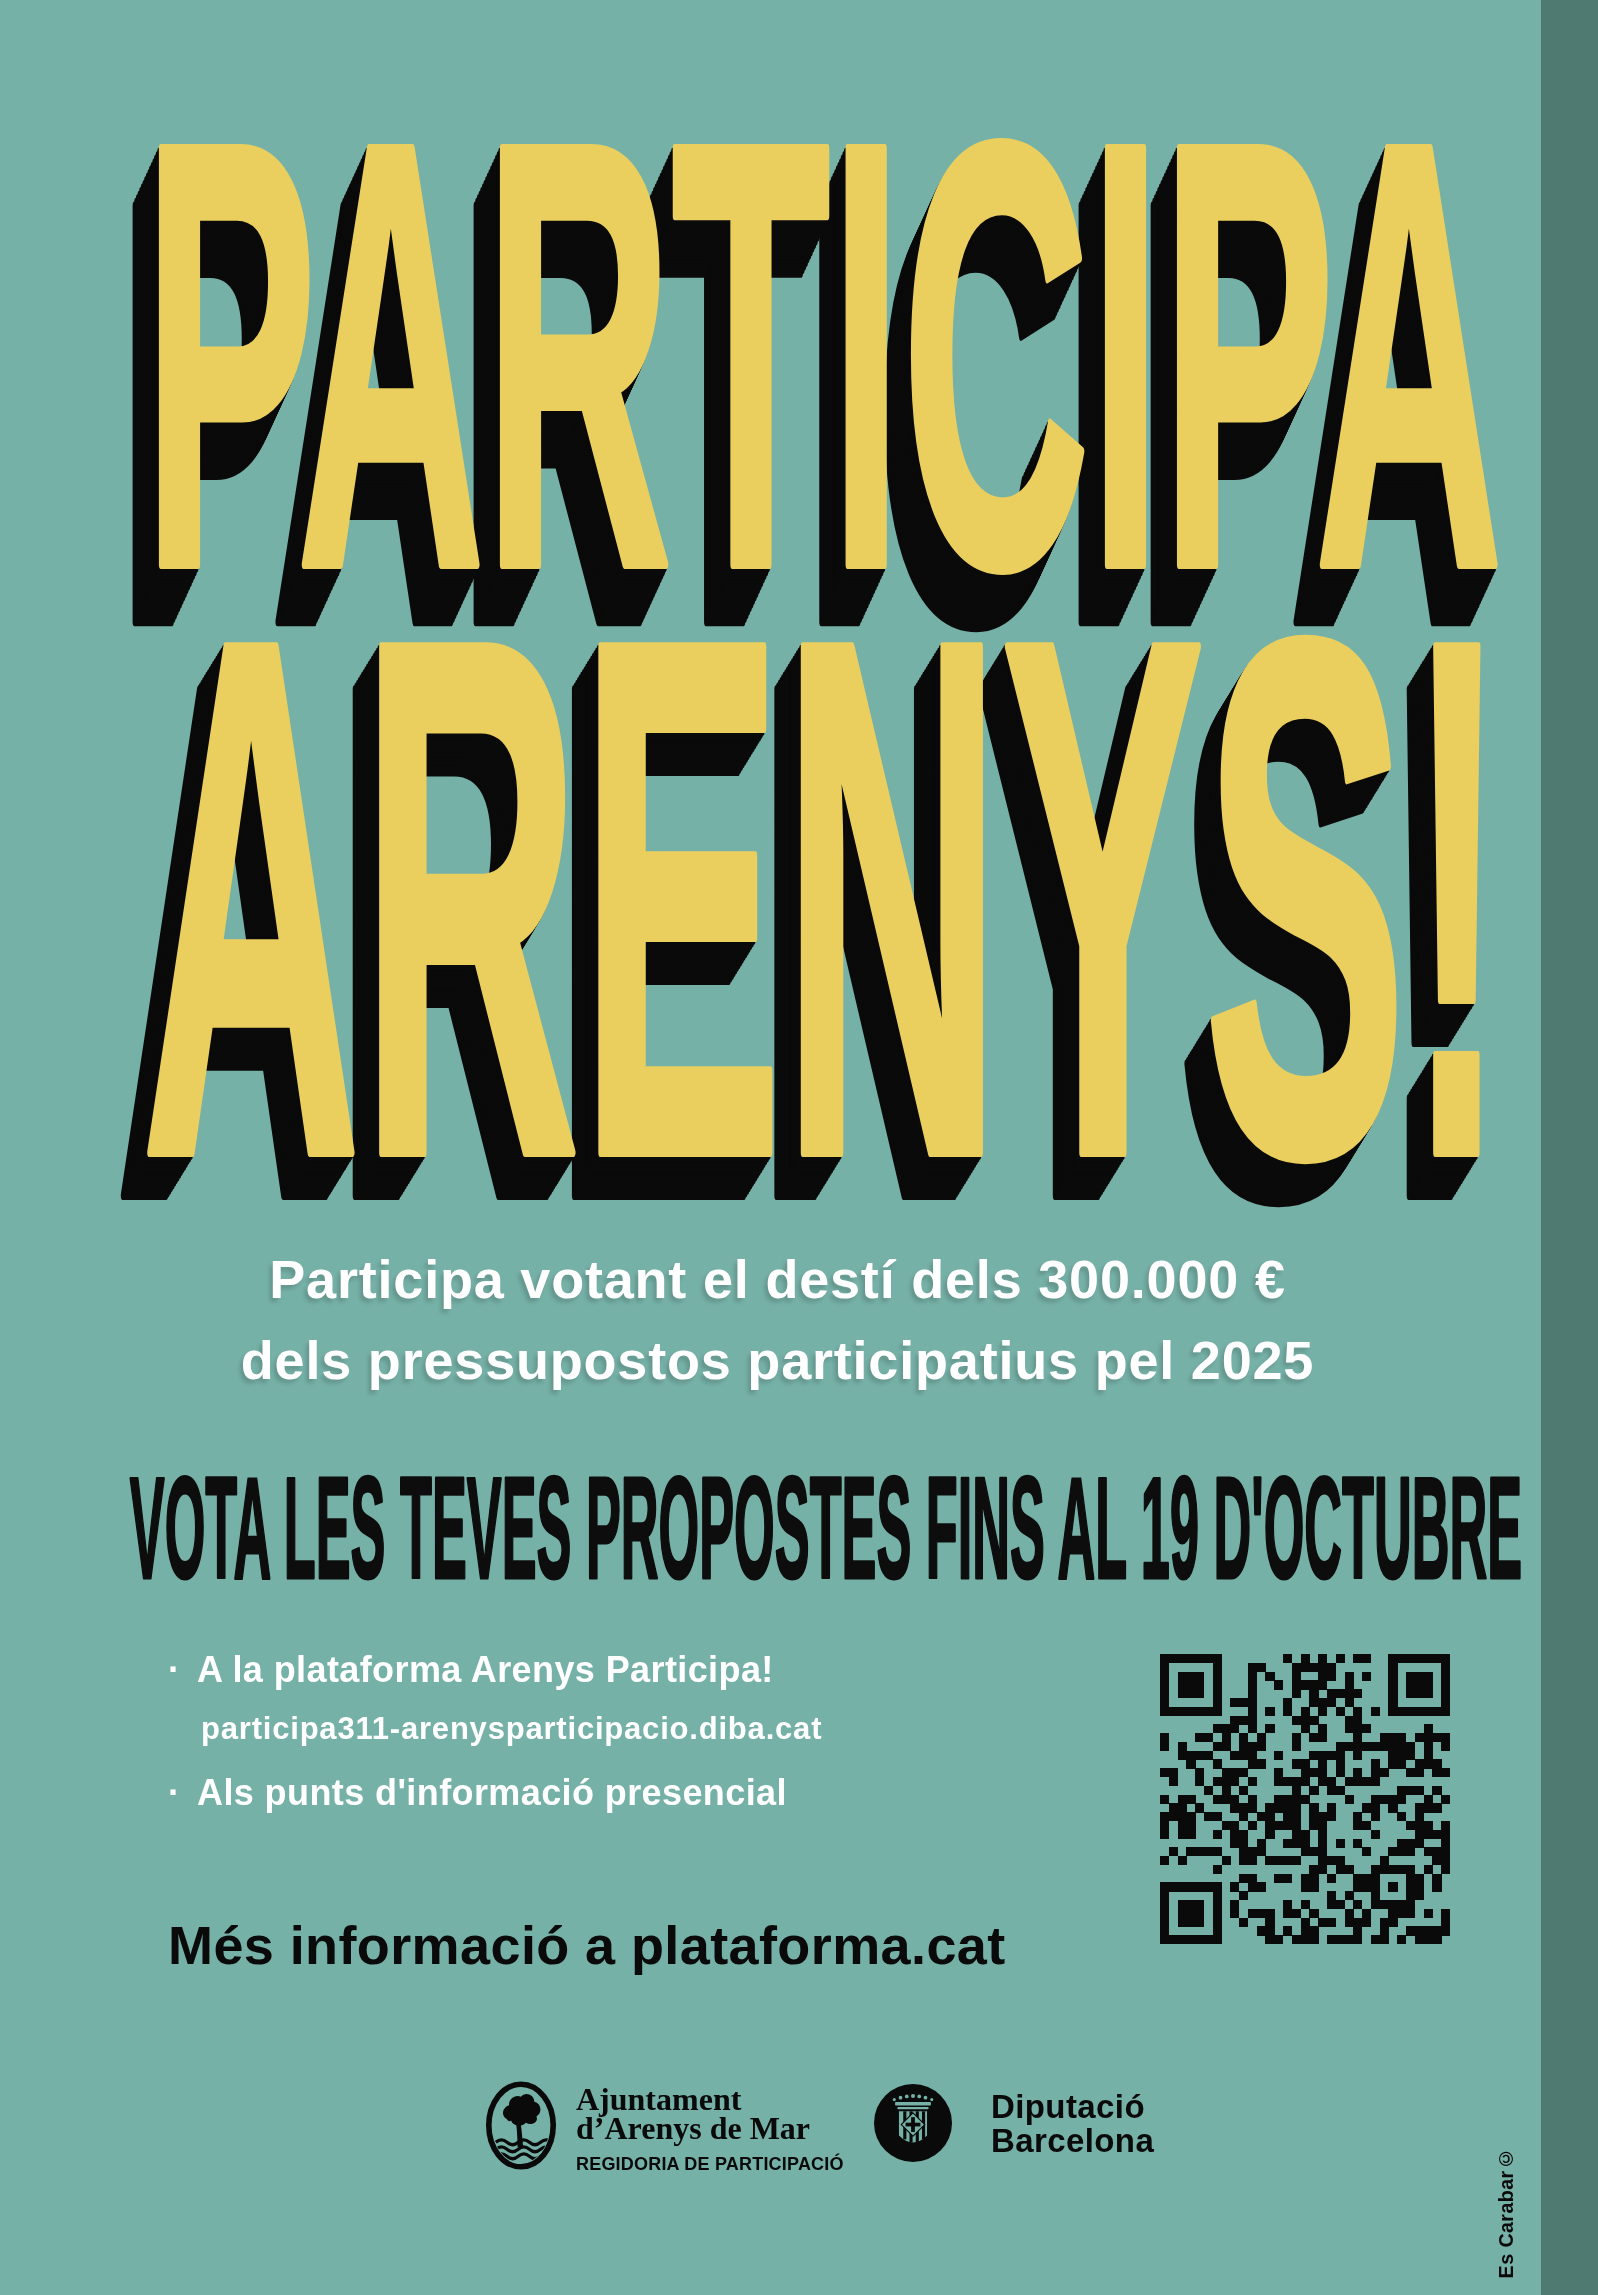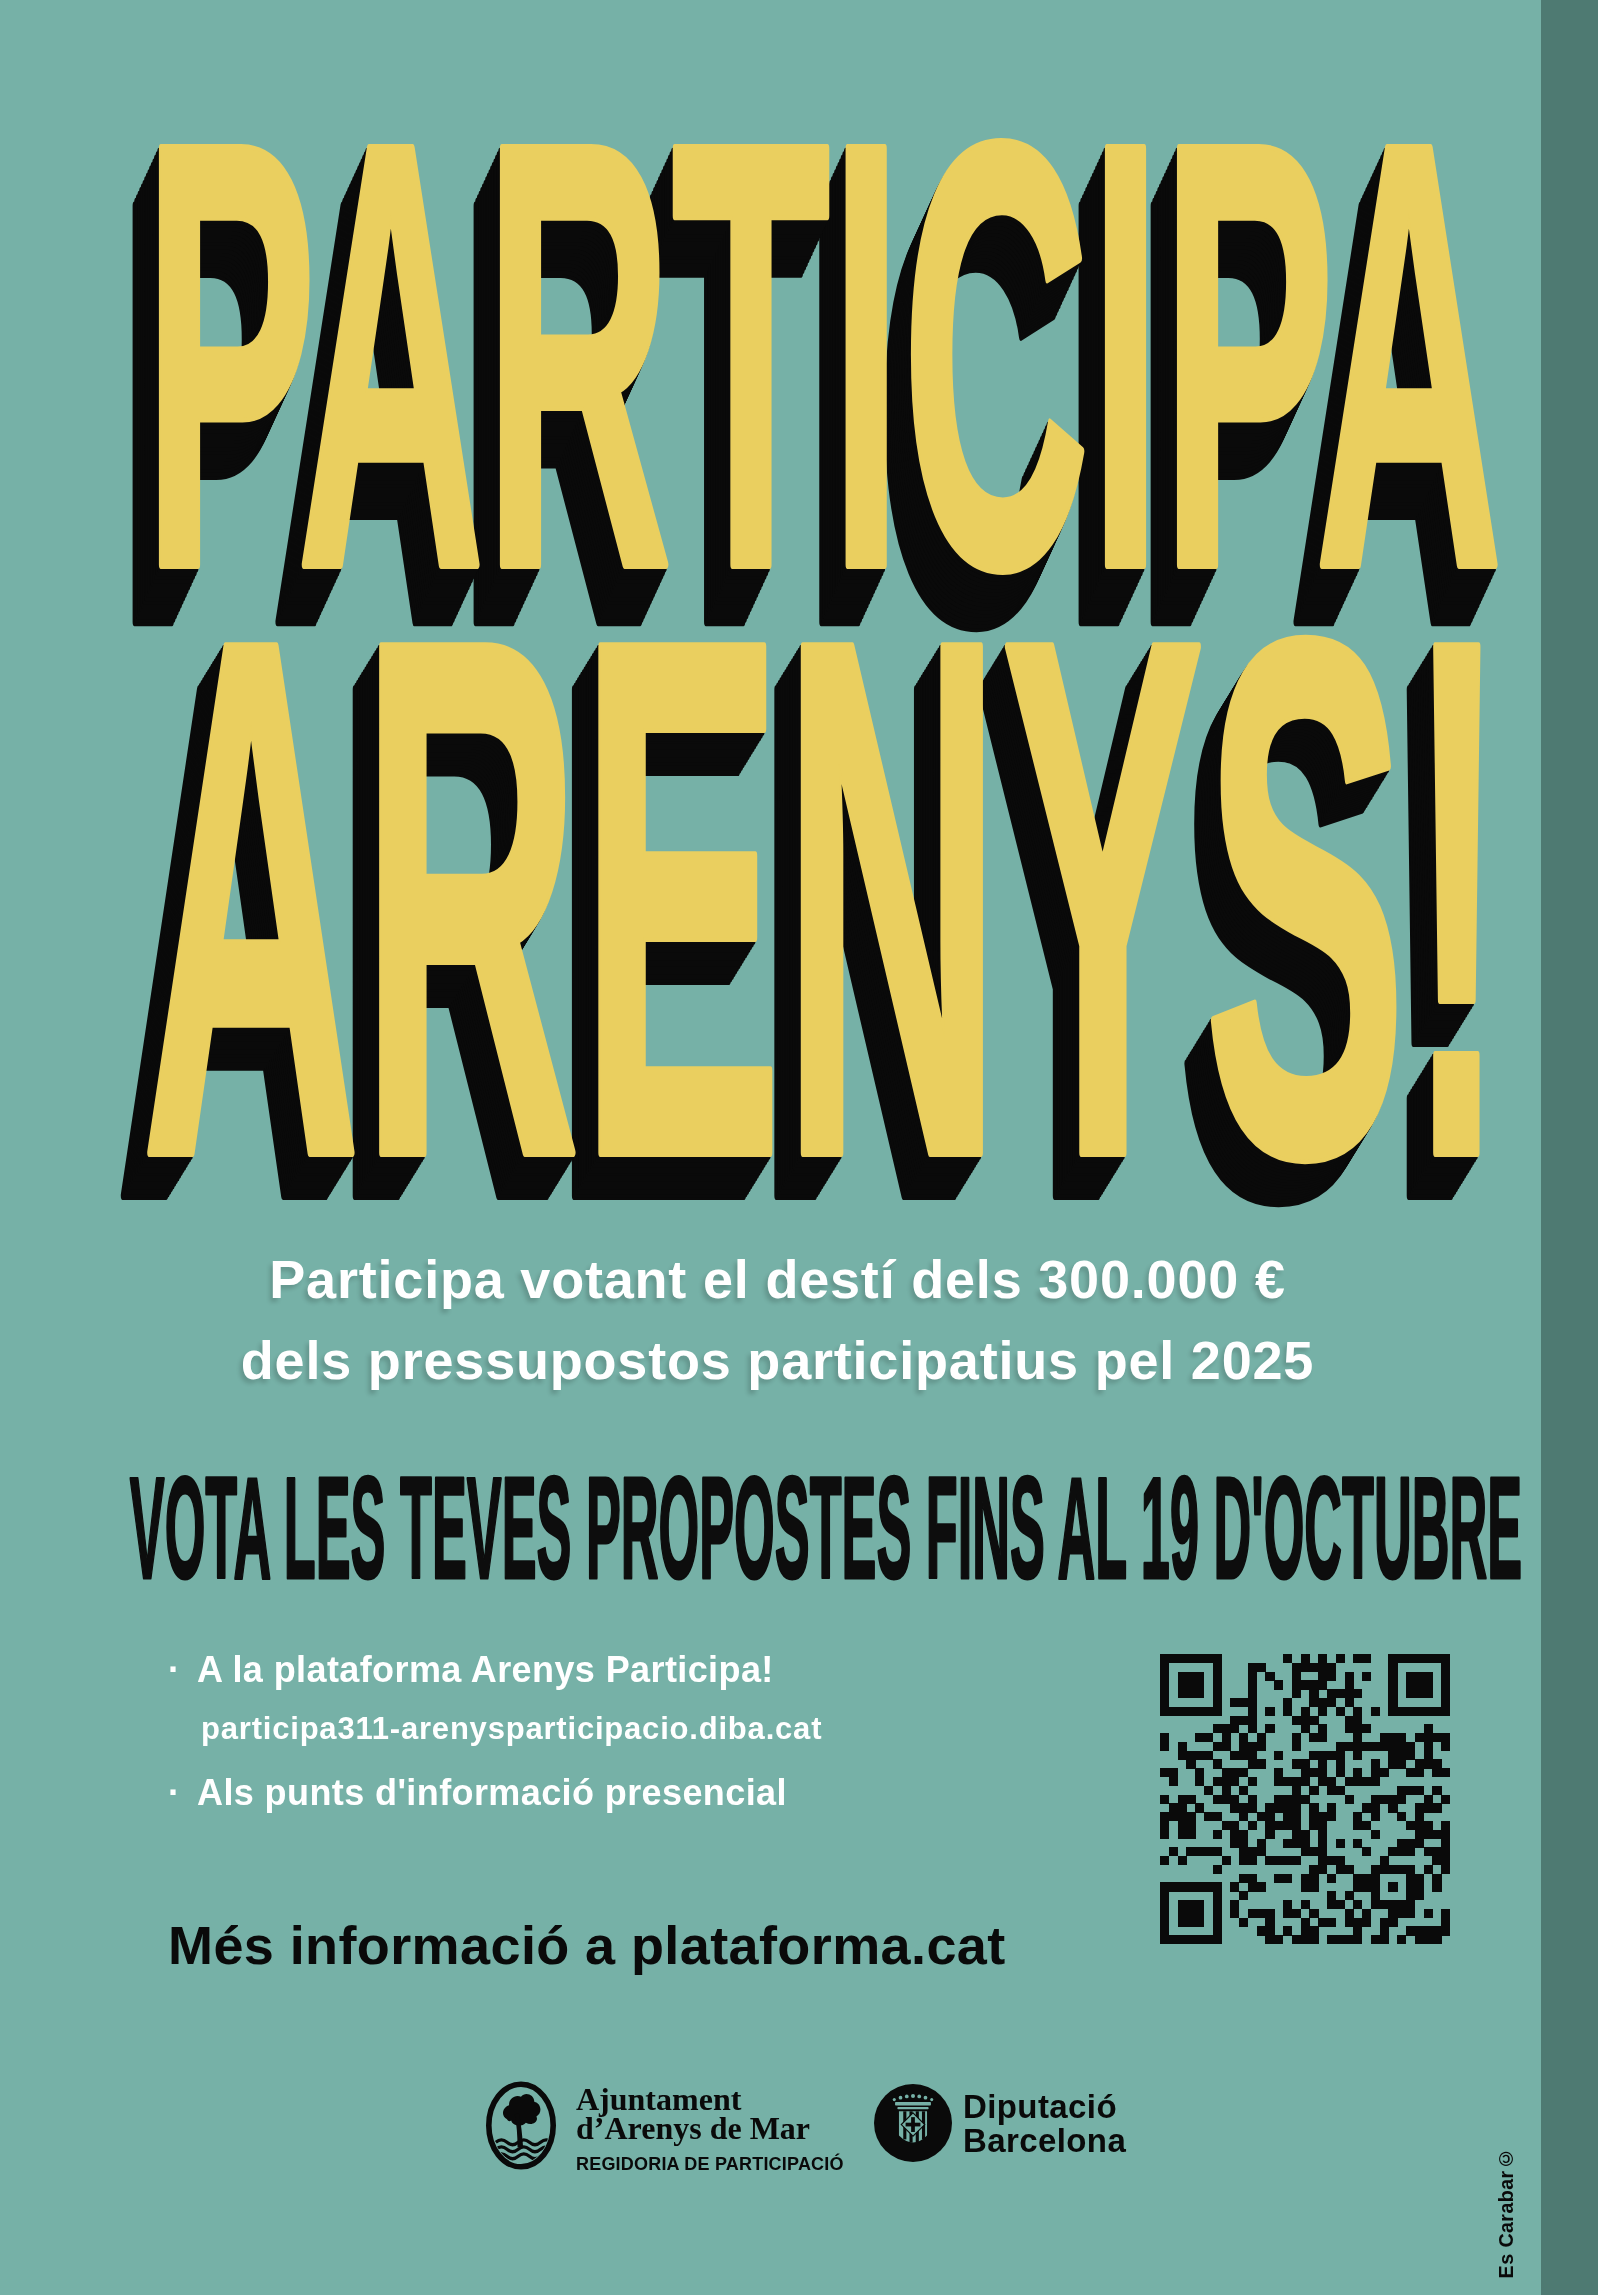--- a/index.html
+++ b/index.html
@@ -717,21 +717,21 @@
       <rect x="45.5" y="35" width="4" height="40"></rect>
       <rect x="53.5" y="35" width="4" height="40"></rect>
       <rect x="61.5" y="35" width="4" height="36"></rect>
     </g>
     <polygon points="50,37 65,52 50,67 35,52" fill="#76b1a7" stroke="#0a0a0a" stroke-width="1.5"></polygon>
     <g fill="#0a0a0a">
       <rect x="47.6" y="42.5" width="4.8" height="19"></rect>
       <rect x="40.5" y="49.6" width="19" height="4.8"></rect>
     </g>
   </svg>
-  <div class="footer-logo dip-text" style="position:absolute;">
+  <div class="footer-logo dip-text" style="position:absolute;margin-left:28px;">
     <div>Diputació</div>
     <div>Barcelona</div>
   </div>
 
   <div class="credit">Es Carabar©</div>
 
 </div>
 
 
 </body></html>

